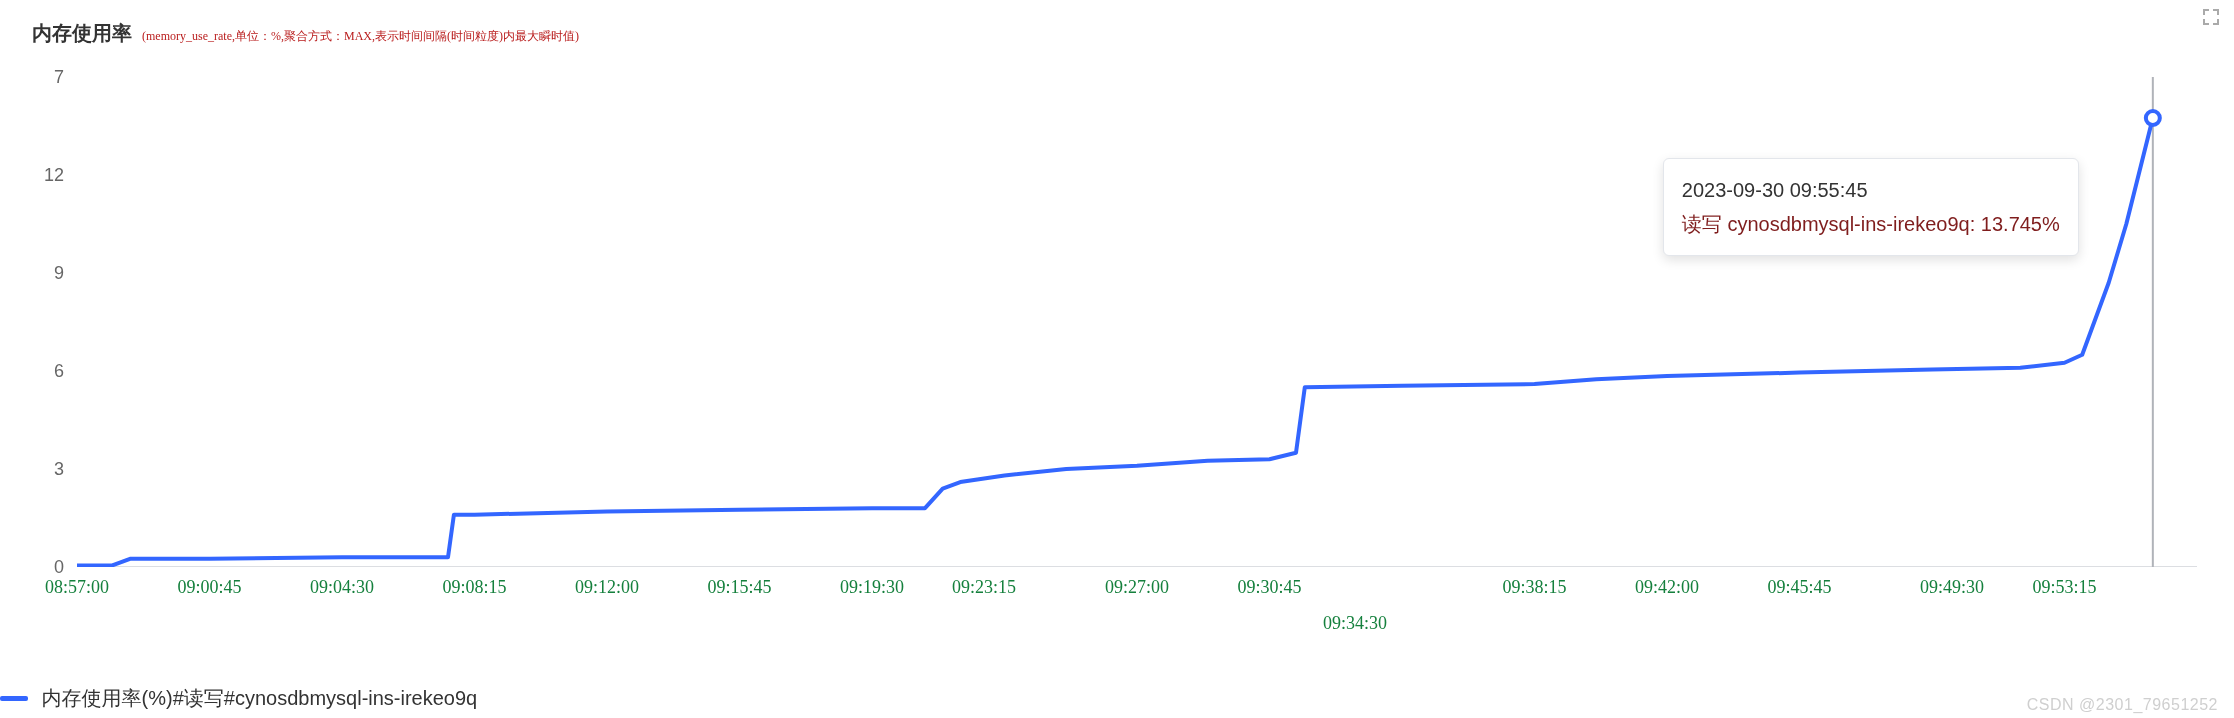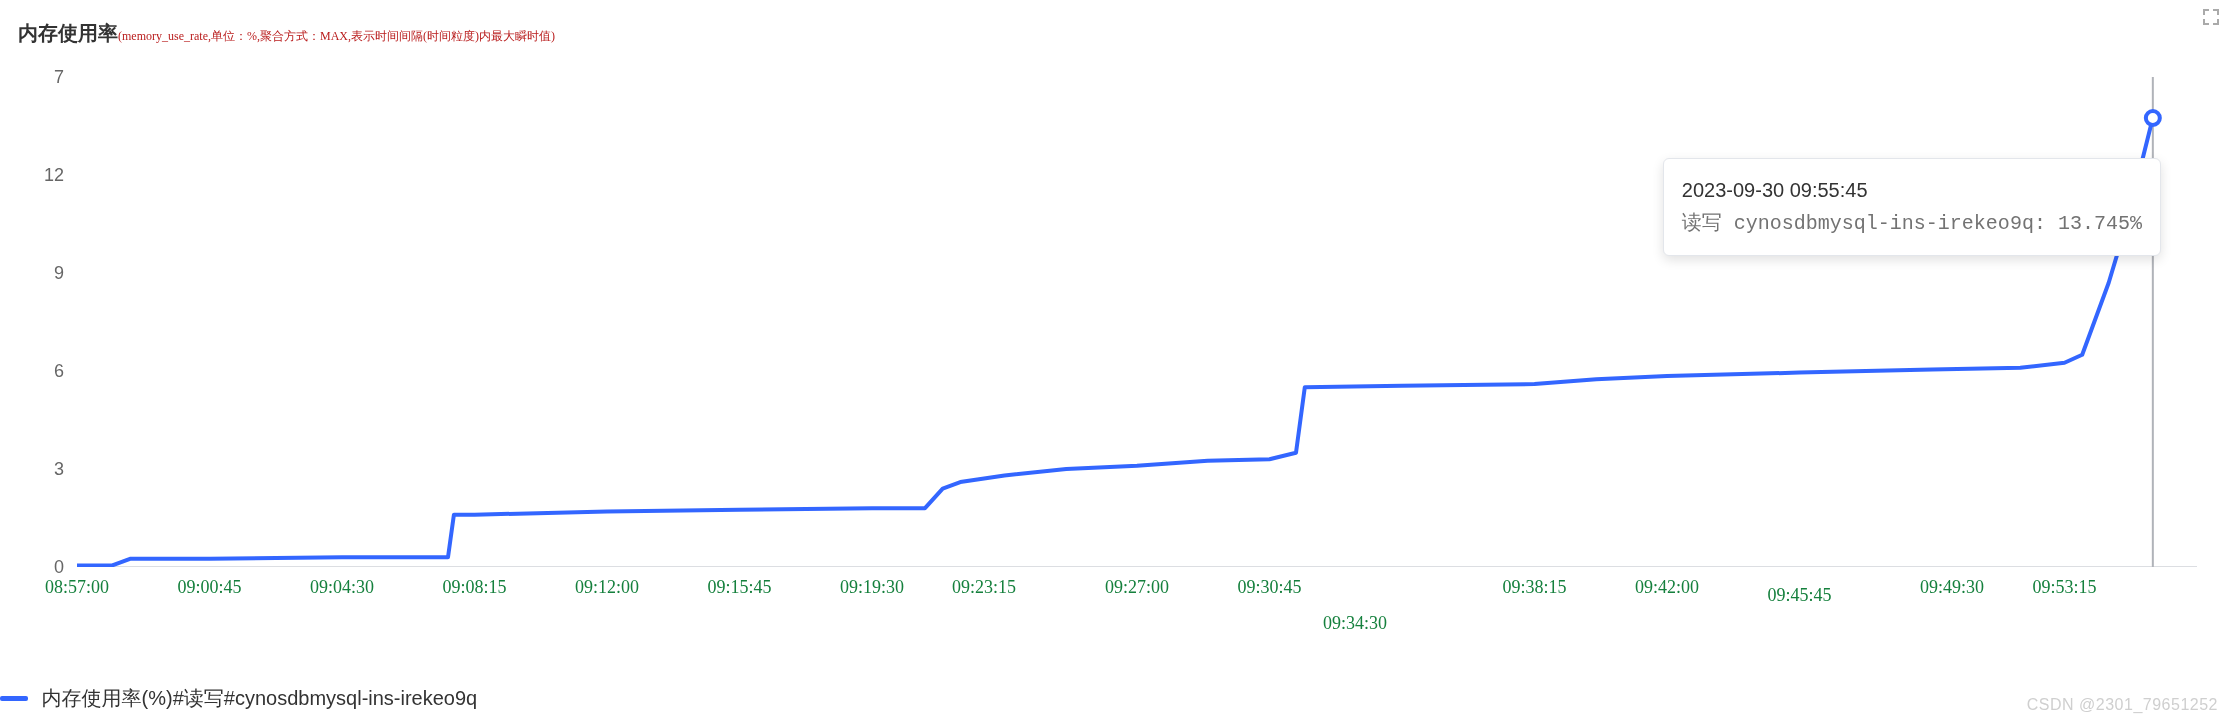--- a/index.html
+++ b/index.html
@@ -1,33 +1,33 @@
 <!DOCTYPE html>
 <html><head>
 <meta charset="utf-8">
 <style>
   * { margin: 0; padding: 0; box-sizing: border-box; }
   body { font-family: -apple-system, BlinkMacSystemFont, "Segoe UI", Helvetica, Arial, sans-serif; background: #fff; color: #333; width: 2234px; height: 718px; position: relative; }
-  .header { padding: 20px 20px 10px 18px; display: flex; align-items: baseline; gap: 0; }
+  .header { padding: 20px 20px 10px 32px; display: flex; align-items: baseline; gap: 10px; }
   .title { font-size: 20px; font-weight: 600; color: #333; }
   .subtitle { font-size: 12px; color: #b91c1c; font-weight: 500; font-family: Liberation Serif, serif; }
   .expand { position: absolute; top: 8px; right: 14px; width: 18px; height: 18px; display:flex; align-items:center; justify-content:center; cursor:pointer;}
   .expand svg { stroke: #aaa; stroke-width:2; fill:none;}
   .chart-wrap { position: relative; width: 2200px; height: 560px; margin: 0 auto; }
   .plot { position: absolute; left: 60px; top: 20px; width: 2120px; height: 490px; }
   .y-labels { position: absolute; left: 0; top: 20px; width: 55px; height: 490px; }
   .y-label { position: absolute; right: 8px; font-size: 18px; color: #666; transform: translateY(-50%); }
   .x-labels { position: absolute; left: 60px; top: 520px; width: 2120px; height: 30px; }
   .x-label { position: absolute; font-size: 18px; color: #15803d; transform: translateX(-50%); white-space: nowrap; font-family: Liberation Serif, serif; }
   .legend { position: absolute; bottom: 6px; width: 100%; text-align: left; font-size: 20px; color: #333; }
   .legend-swatch { display:inline-block; width: 28px; height: 5px; background: #3366ff; vertical-align: middle; margin-right: 8px; border-radius:2px;}
   .legend-label { vertical-align: middle; }
   .tooltip { position: absolute; background: #fff; border: 1px solid #e3e6eb; border-radius: 6px; box-shadow: 0 4px 12px rgba(0,0,0,0.12); padding: 14px 18px; font-size: 20px; line-height: 1.7; white-space: nowrap; }
   .tooltip-time { color: #333; }
-  .tooltip-val { color: #737373; font-family: Liberation Mono, monospace; }
+  .tooltip-val { color: #7f1d1d; }
   .baseline { stroke: #d0d3d9; stroke-width:1.5; }
   .cursor-line { stroke: #b0b3b9; stroke-width:2; }
   .series { stroke: #3366ff; stroke-width:4; fill:none; stroke-linejoin:round; stroke-linecap:round;}
   .hover-dot { fill:#fff; stroke:#3366ff; stroke-width:4; }
   .watermark { position: absolute; right: 16px; bottom: 4px; font-size: 16px; color: #cfcfcf; letter-spacing: .5px;}
 </style>
 </head>
 <body>
 
 <div class="header">
@@ -63,21 +63,21 @@
       <div class="x-label" style="left: 397.5px;">09:08:15</div>
       <div class="x-label" style="left: 530px;">09:12:00</div>
       <div class="x-label" style="left: 662.5px;">09:15:45</div>
       <div class="x-label" style="left: 795px;">09:19:30</div>
       <div class="x-label" style="left: 907px;">09:23:15</div>
       <div class="x-label" style="left: 1060px;">09:27:00</div>
       <div class="x-label" style="left: 1192.5px;">09:30:45</div>
       <div class="x-label" style="left: 1278px; margin-top: 36px;">09:34:30</div>
       <div class="x-label" style="left: 1457.5px;">09:38:15</div>
       <div class="x-label" style="left: 1590px;">09:42:00</div>
-      <div class="x-label" style="left: 1722.5px; margin-top: 8px;">09:45:45</div>
+      <div class="x-label" style="left: 1722.5px;">09:45:45</div>
       <div class="x-label" style="left: 1855px; margin-left: 20px;">09:49:30</div>
       <div class="x-label" style="left: 1987.5px;">09:53:15</div>
     </div>
   <div class="tooltip" style="left: 1645.83px; top: 100.997px;">
     <div class="tooltip-time">2023-09-30 09:55:45</div>
     <div class="tooltip-val">读写 cynosdbmysql-ins-irekeo9q: 13.745%</div>
   </div>
 </div>
 
 <div class="legend">

